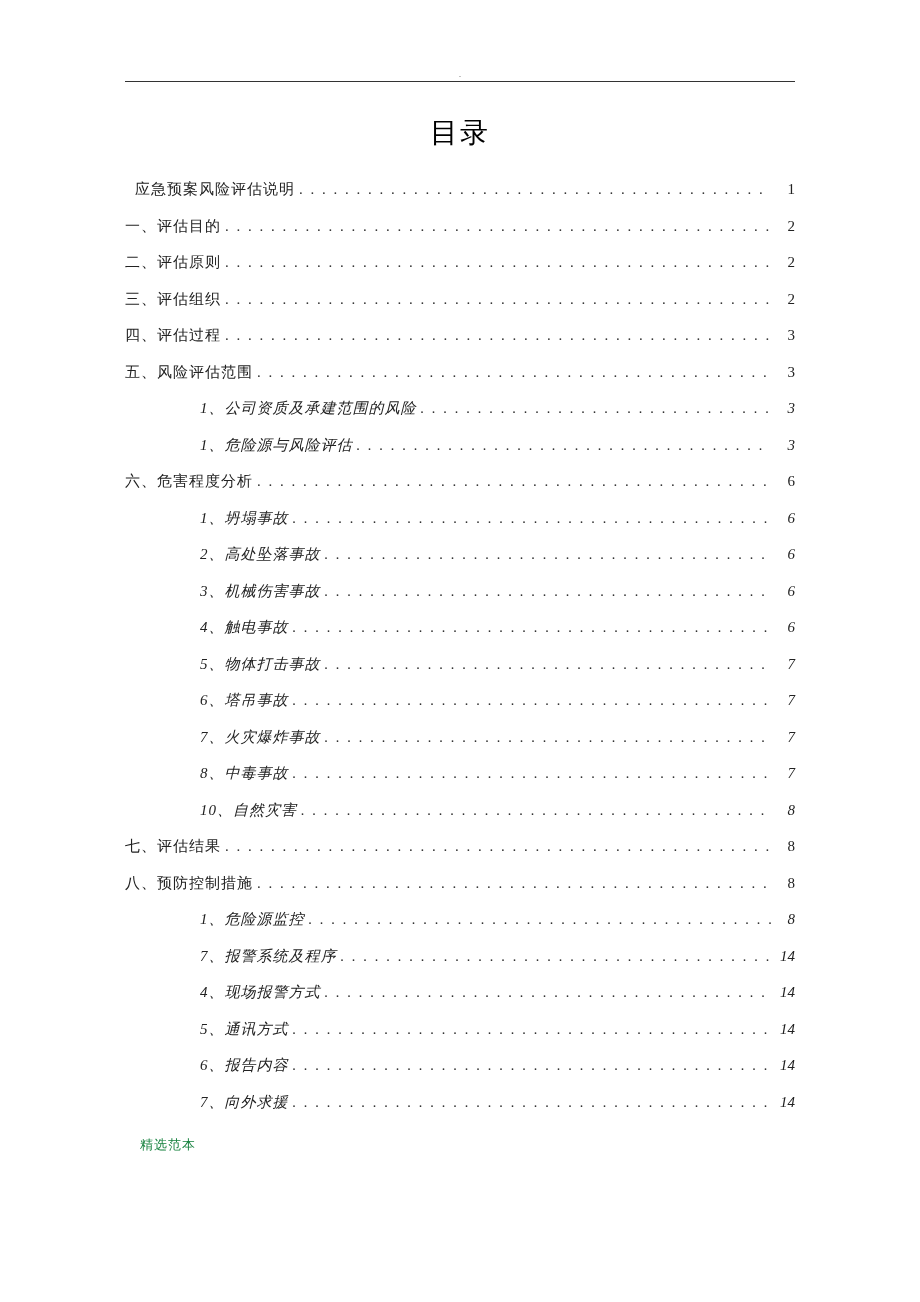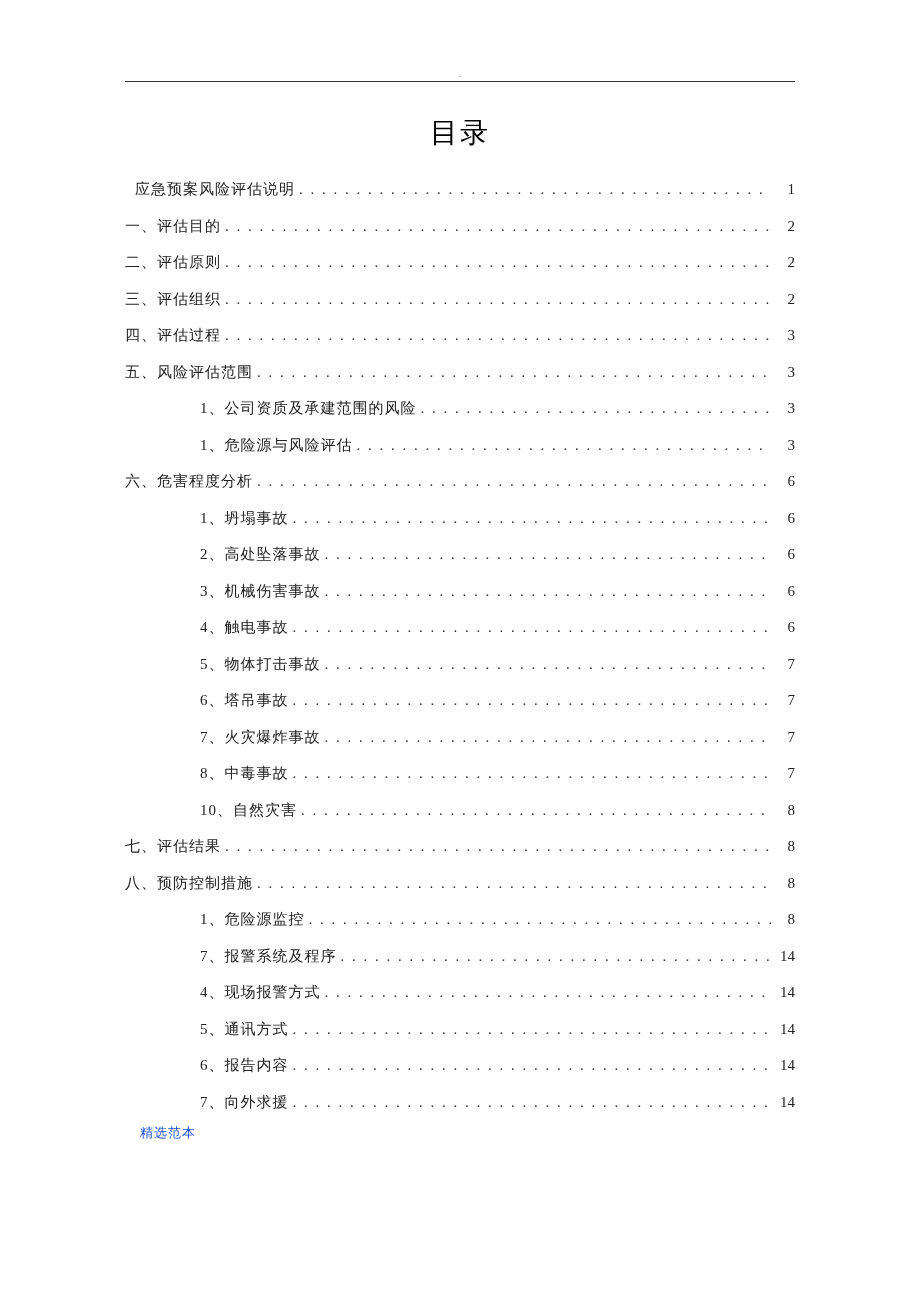--- a/index.html
+++ b/index.html
@@ -45,20 +45,21 @@
       white-space: nowrap;
     }
     .toc-entry.level-0 {
       padding-left: 10px;
     }
     .toc-entry.level-1 {
       padding-left: 0px;
     }
     .toc-entry.level-2 {
       padding-left: 75px;
+      font-style: italic;
     }
     .toc-label {
       flex-shrink: 0;
       letter-spacing: 1px;
     }
     .toc-leader {
       flex: 1;
       overflow: hidden;
       letter-spacing: 2px;
       color: #333;
@@ -67,24 +68,24 @@
     .toc-leader::before {
       content: ". . . . . . . . . . . . . . . . . . . . . . . . . . . . . . . . . . . . . . . . . . . . . . . . . . . . . . . . . . . . . . . . . . . . . . . . . . . . . . . . . . . . . . . . . . . . . . . . . . . . . . . . . . . . . . . . . . . . . . . . . . . . . . . . . . . . . . . . . . . . . . . . . .";
     }
     .toc-page {
       flex-shrink: 0;
       text-align: right;
       min-width: 20px;
     }
     .footer {
       position: absolute;
-      bottom: 160px;
+      bottom: 148px;
       left: 140px;
       font-size: 13px;
-      color: #1d4ed8;
+      color: #15803d;
       letter-spacing: 1px;
     }
   </style>
 </head>
 <body>
 
 <div class="page">
   <div class="header-dot">.</div>
   <div class="header-line"></div>
   <h1 class="title">目录</h1>

